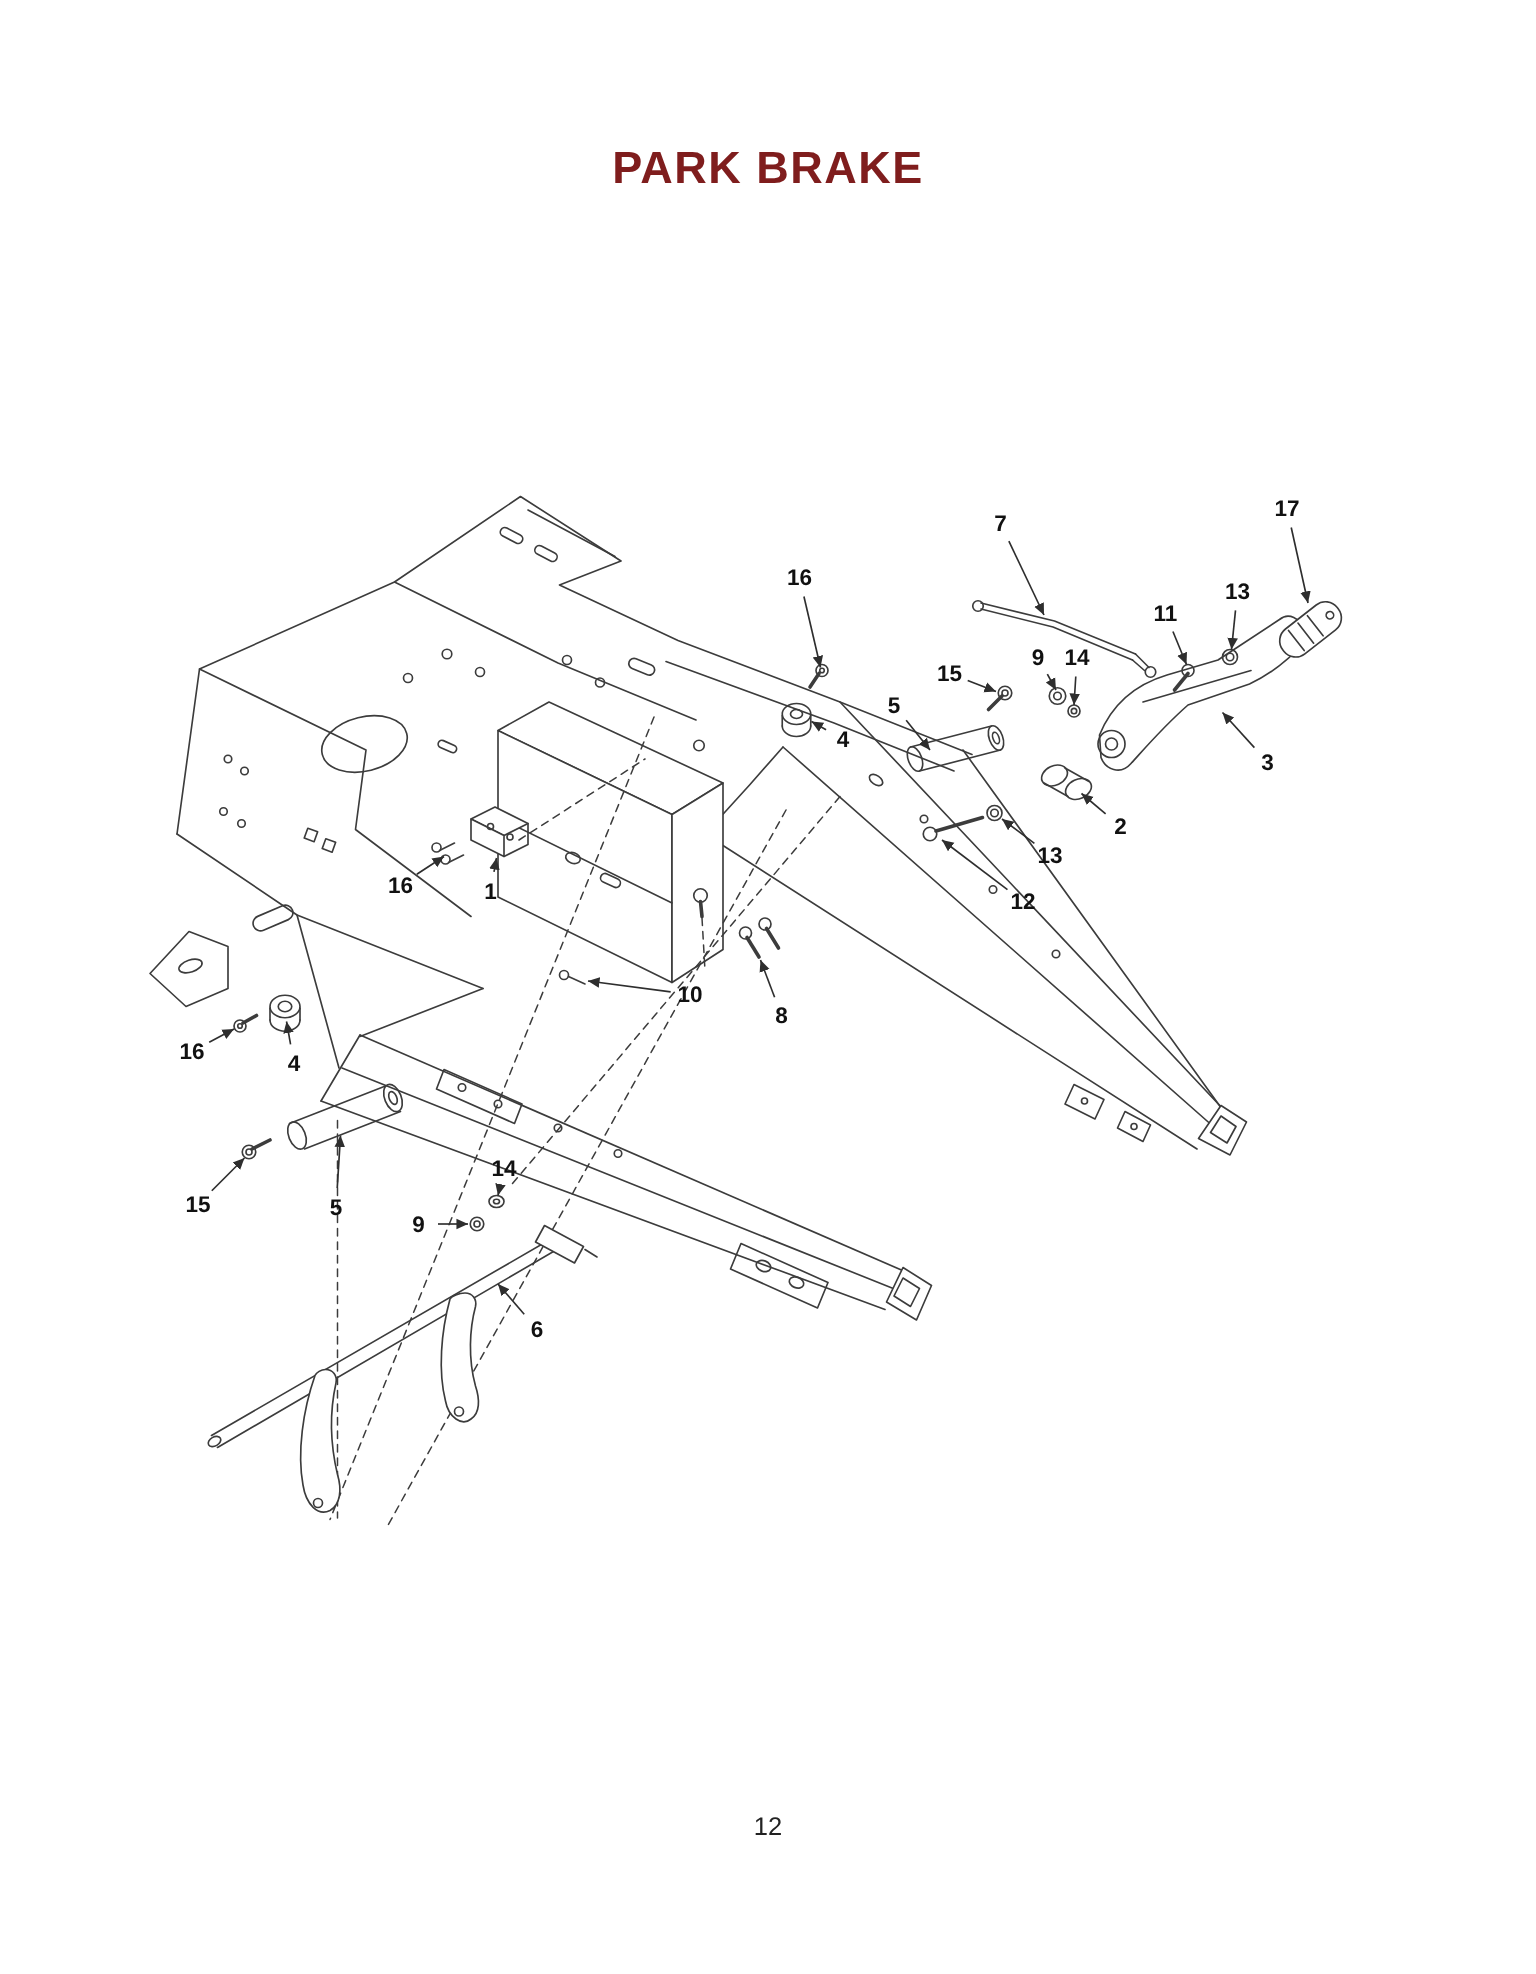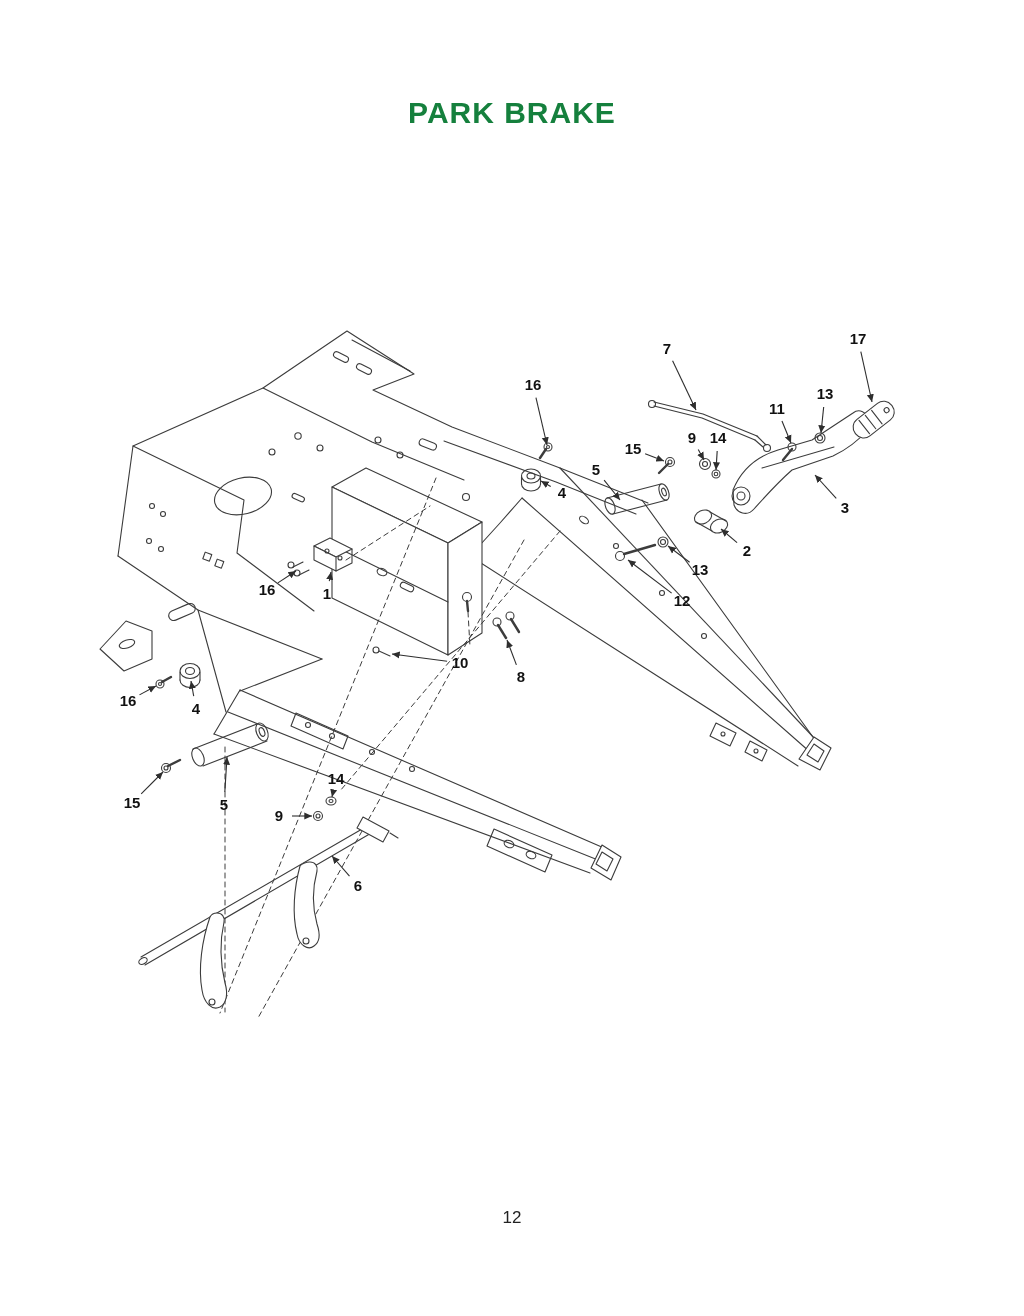--- a/index.html
+++ b/index.html
@@ -2,21 +2,21 @@
 <html><head>
 <meta charset="utf-8">
 <style>
   html,body{margin:0;padding:0;background:#ffffff;}
   .page{
     position:relative;width:1024px;height:1316px;background:#ffffff;
     font-family:"Liberation Sans",sans-serif;overflow:hidden;
   }
   .title{
     position:absolute;top:96px;left:0;width:100%;text-align:center;
-    font-size:30px;font-weight:bold;letter-spacing:1px;color:#15803d;
+    font-size:30px;font-weight:bold;letter-spacing:1px;color:#7f1d1d;
   }
   .page-number{
     position:absolute;top:1208px;left:0;width:100%;text-align:center;
     font-size:17px;color:#222;
   }
   svg.diagram{position:absolute;top:0;left:0;}
   .art{stroke:#3c3c3c;fill:none;stroke-width:1.1;stroke-linejoin:round;stroke-linecap:round;}
   .solid{fill:#ffffff;}
   .thick{stroke-width:2.4;}
   .dashed{stroke-dasharray:5 4;stroke-width:1;}

